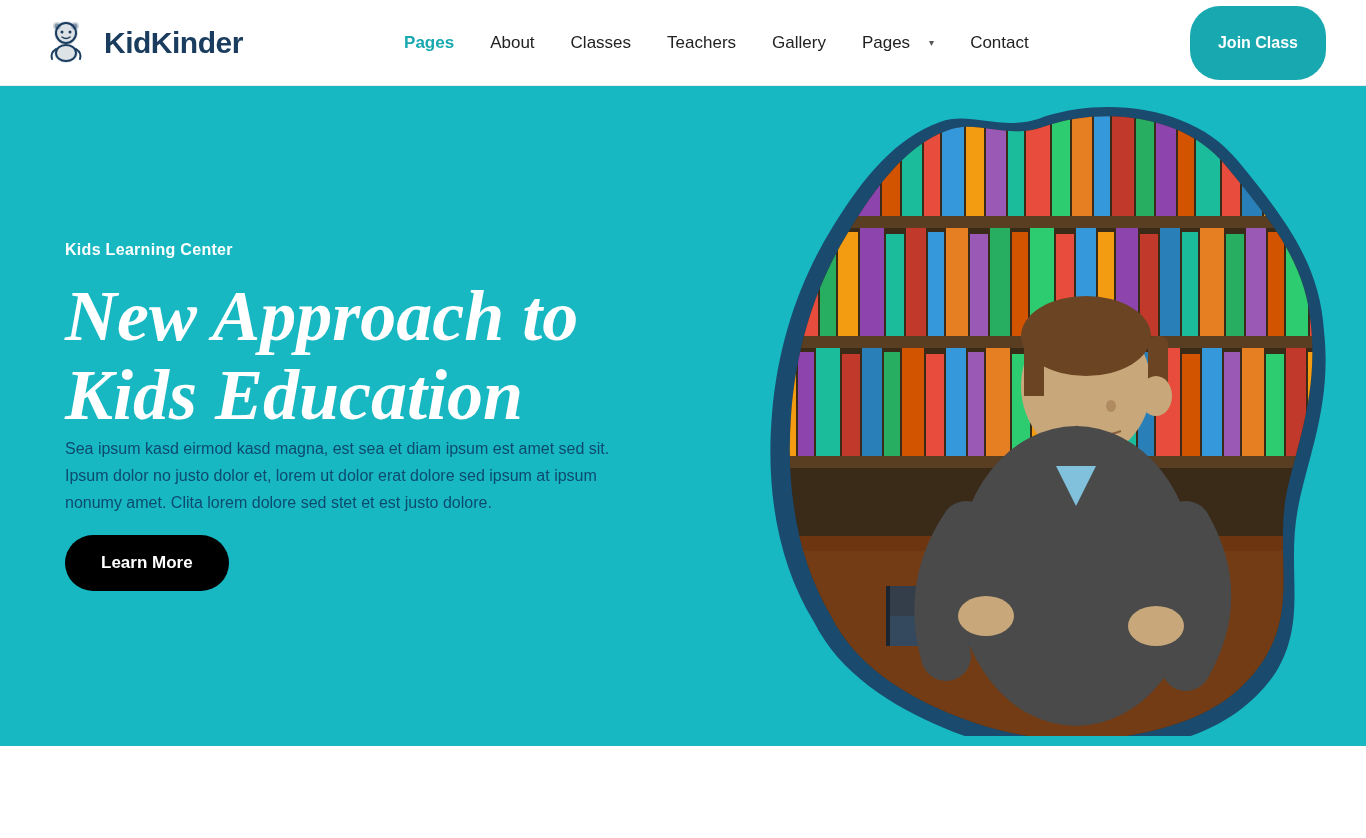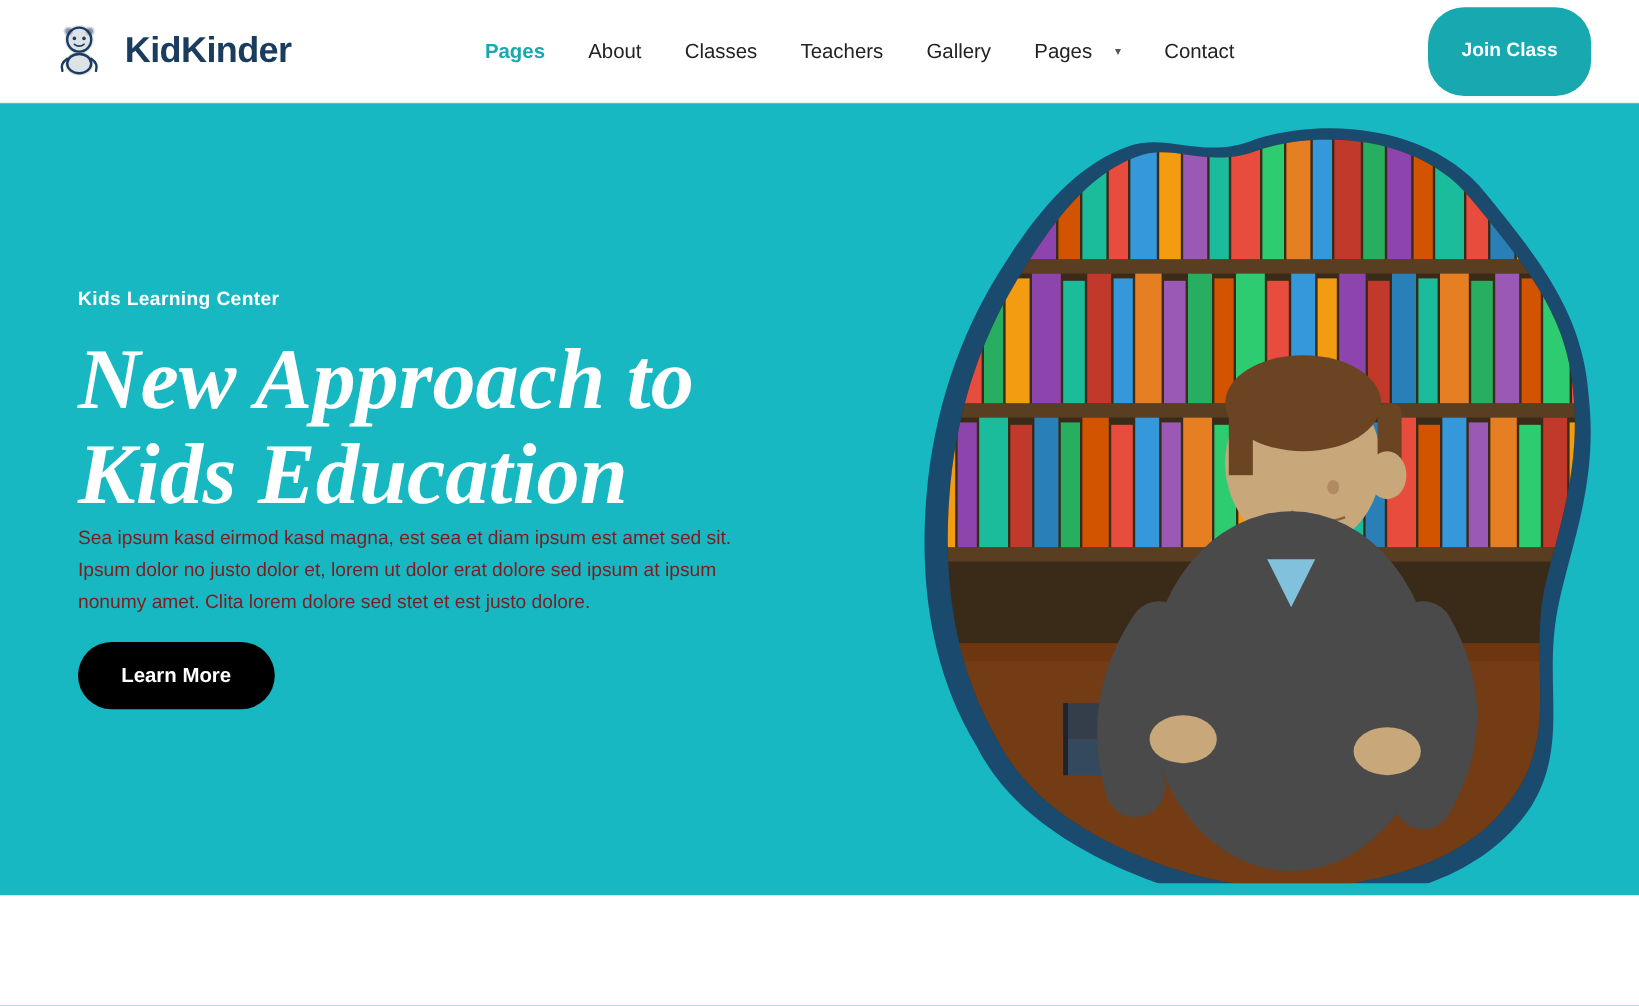--- a/index.html
+++ b/index.html
@@ -105,21 +105,21 @@
       font-size: 72px;
       font-weight: 700;
       color: #fff;
       line-height: 1.1;
       font-family: 'Georgia', cursive, serif;
       font-style: italic;
     }
 
     .hero-description {
       font-size: 16px;
-      color: #7f1d1d;
+      color: #0c4a6e;
       line-height: 1.7;
       margin-bottom: 19px;
       max-width: 580px;
     }
 
     .learn-more-btn {
       background: #000000;
       color: #fff;
       border: none;
       border-radius: 40px;

